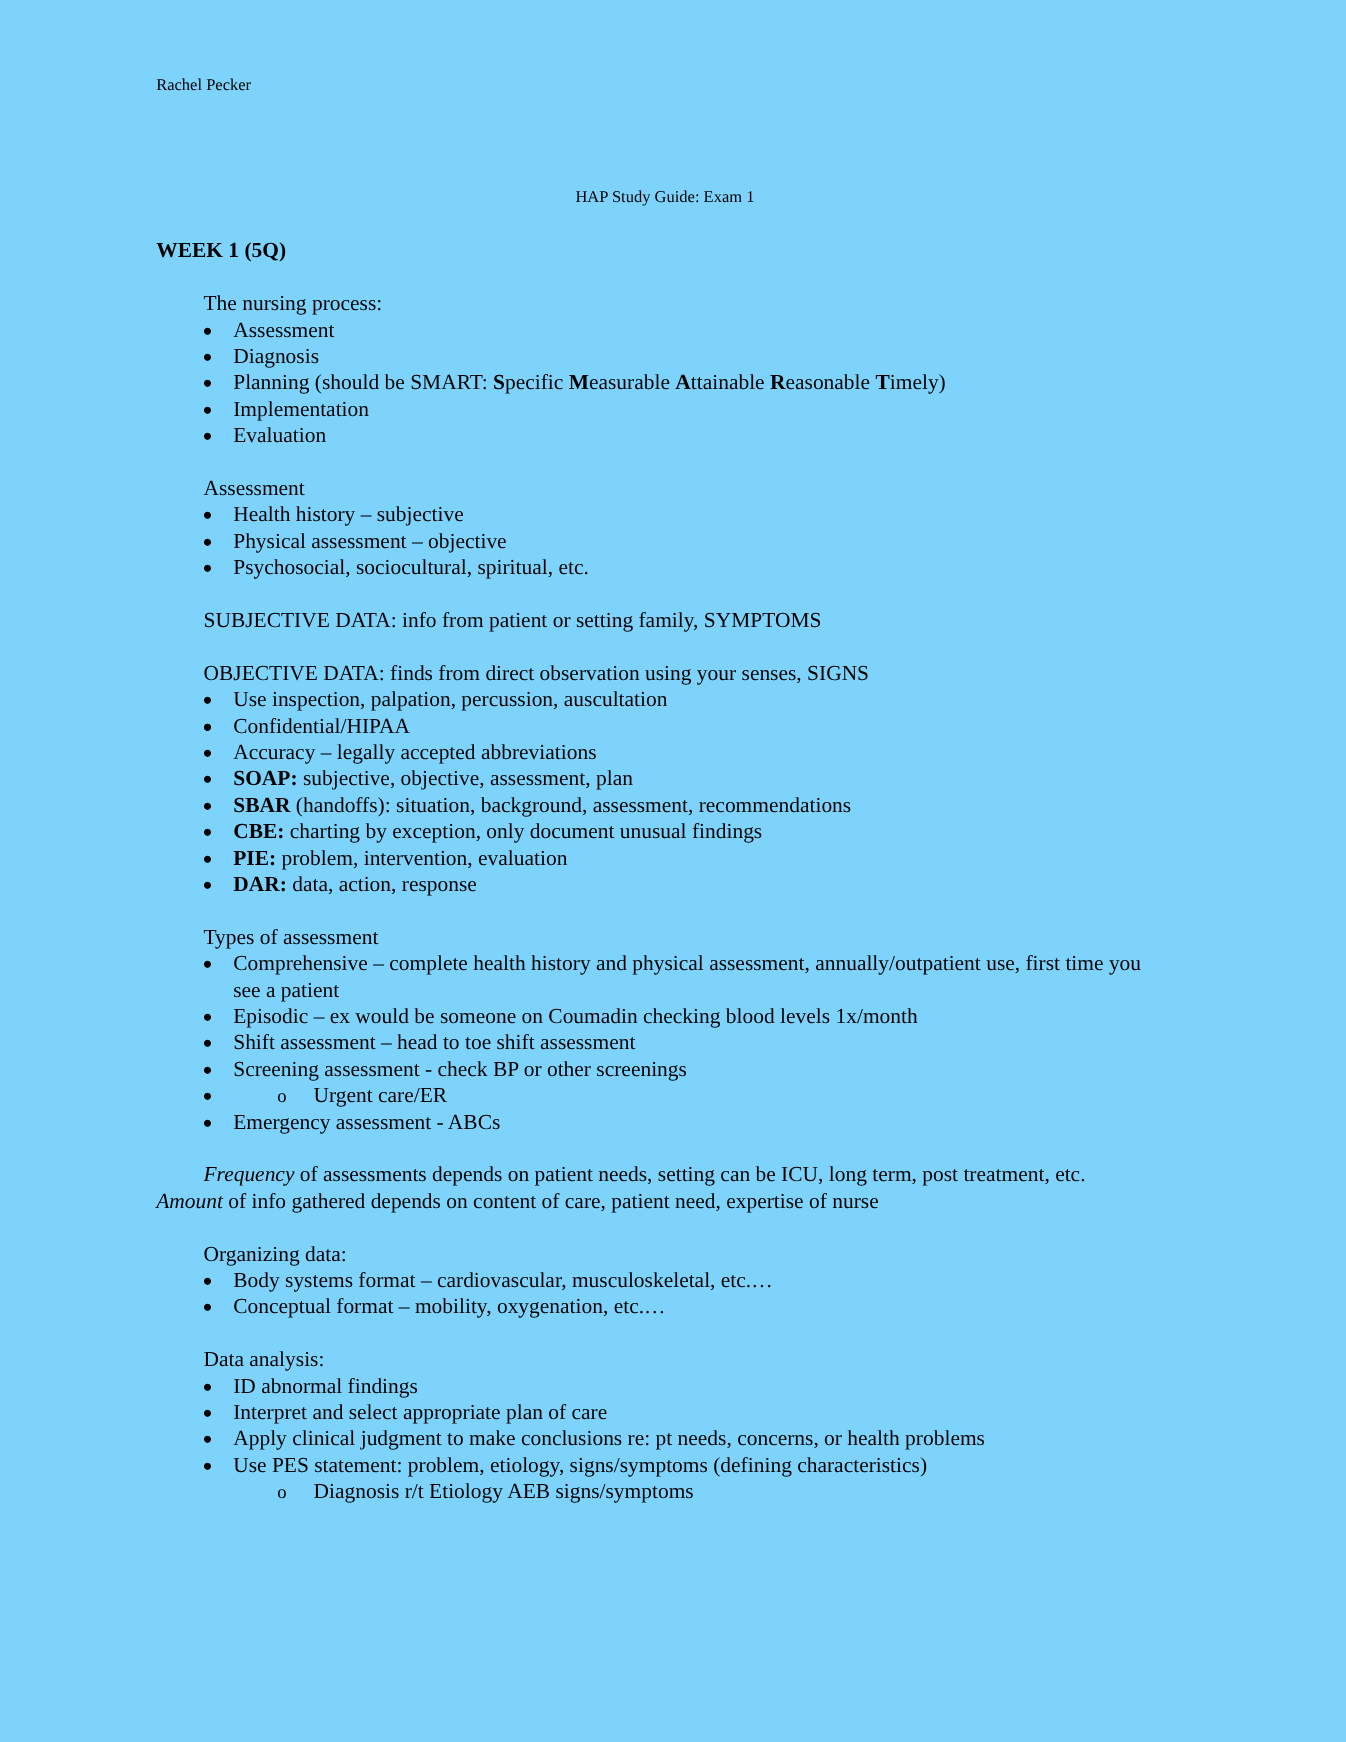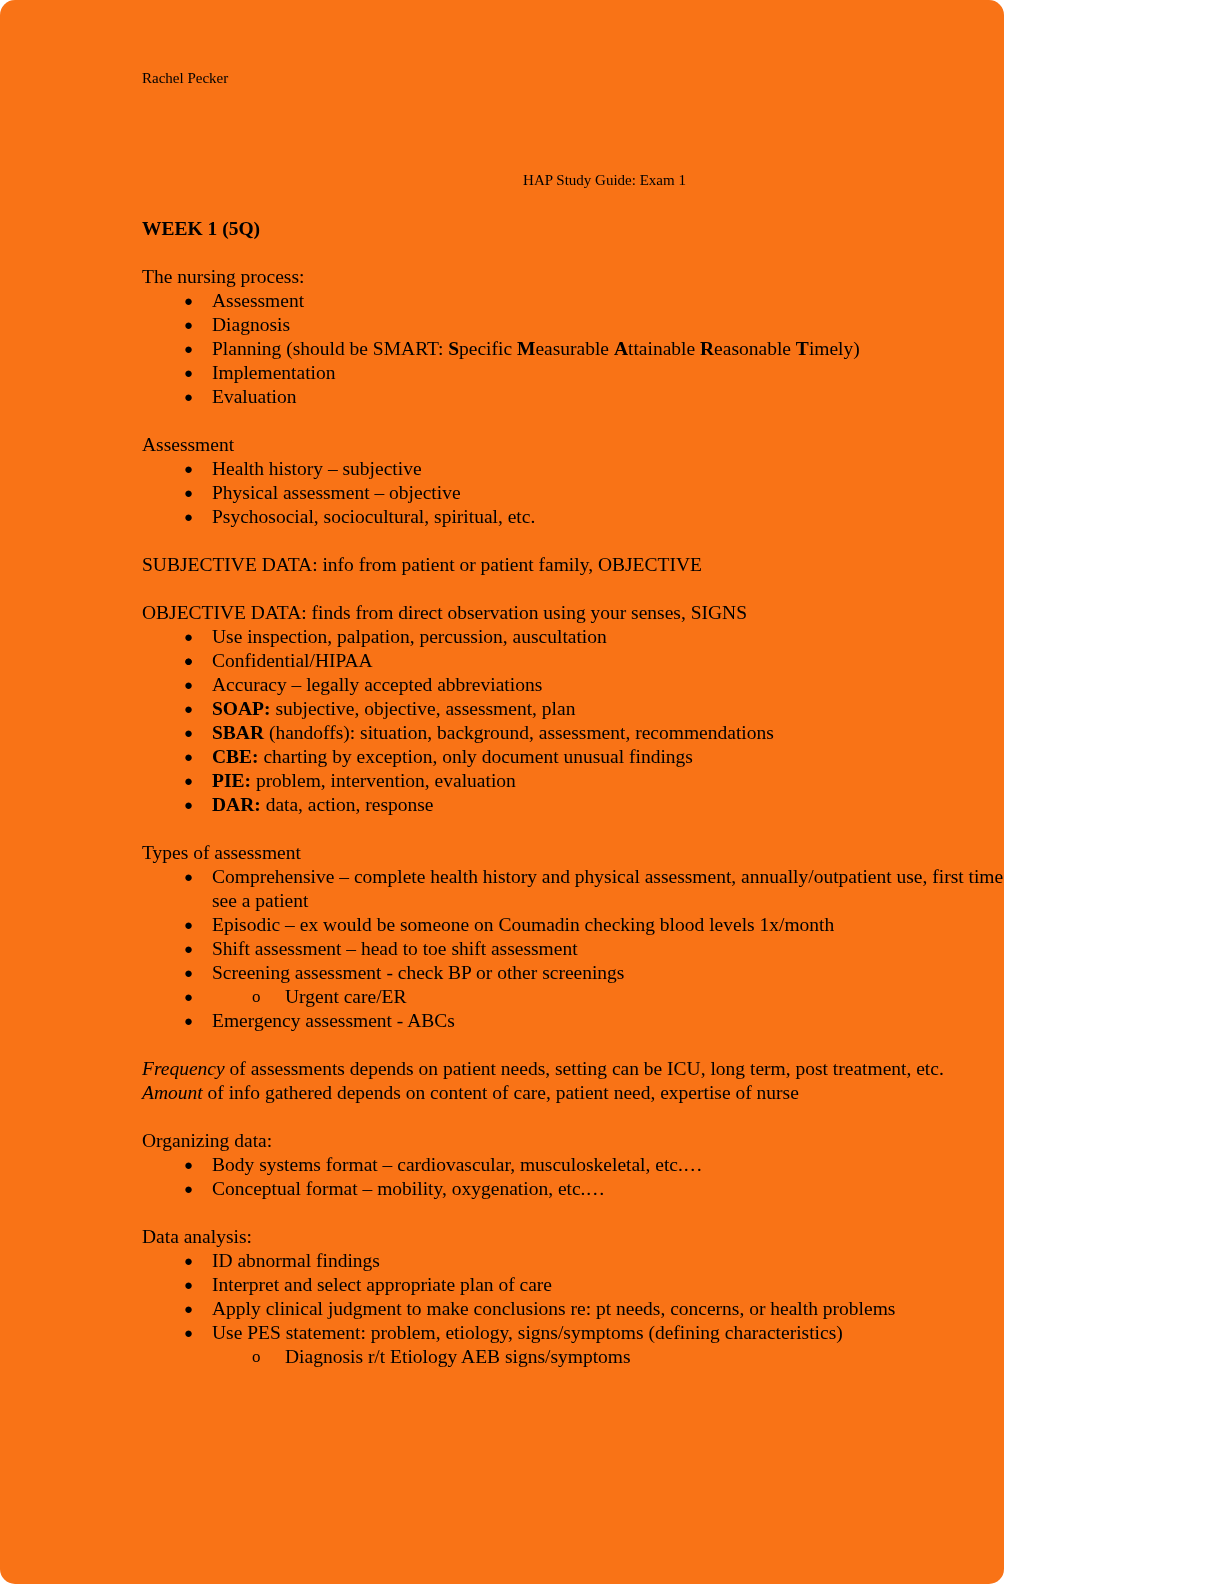--- a/index.html
+++ b/index.html
@@ -6,26 +6,25 @@
     margin: 0;
     padding: 0;
     background: #ffffff;
   }
   body {
     font-family: "Liberation Serif", "DejaVu Serif", serif;
     color: #000000;
   }
   .page {
     position: relative;
-    width: 1004px;
+    width: 1224px;
     height: 1584px;
-    background: #f97316;
+    background: #7dd3fc;
     overflow: hidden;
     box-sizing: border-box;
-    border-radius: 15px;
   }
   .content {
     position: absolute;
     left: 142px;
     top: 68px;
     width: 925px;
   }
 
   
   .doc-author {
@@ -51,20 +50,21 @@
   }
 
   
   .para {
     font-size: 19.5px;
     line-height: 24px;
     margin: 0;
   }
   .para.gap {
     margin-top: 24px;
+    margin-left: 43px;
   }
 
   
   ul.bullets {
     list-style: none;
     margin: 0;
     padding: 0;
   }
   ul.bullets > li {
     position: relative;
@@ -150,21 +150,21 @@
       <li>
         <span class="bullet-mark">●</span>
         <span>Physical assessment – objective</span>
       </li>
       <li>
         <span class="bullet-mark">●</span>
         <span>Psychosocial, sociocultural, spiritual, etc.</span>
       </li>
     </ul>
 
-    <p class="para gap">SUBJECTIVE DATA: info from patient or patient family, OBJECTIVE</p>
+    <p class="para gap">SUBJECTIVE DATA: info from patient or setting family, SYMPTOMS</p>
 
     <p class="para gap">OBJECTIVE DATA: finds from direct observation using your senses, SIGNS</p>
     <ul class="bullets">
       <li>
         <span class="bullet-mark">●</span>
         <span><b></b><span>Use inspection, palpation, percussion, auscultation</span></span>
       </li>
       <li>
         <span class="bullet-mark">●</span>
       </li>

